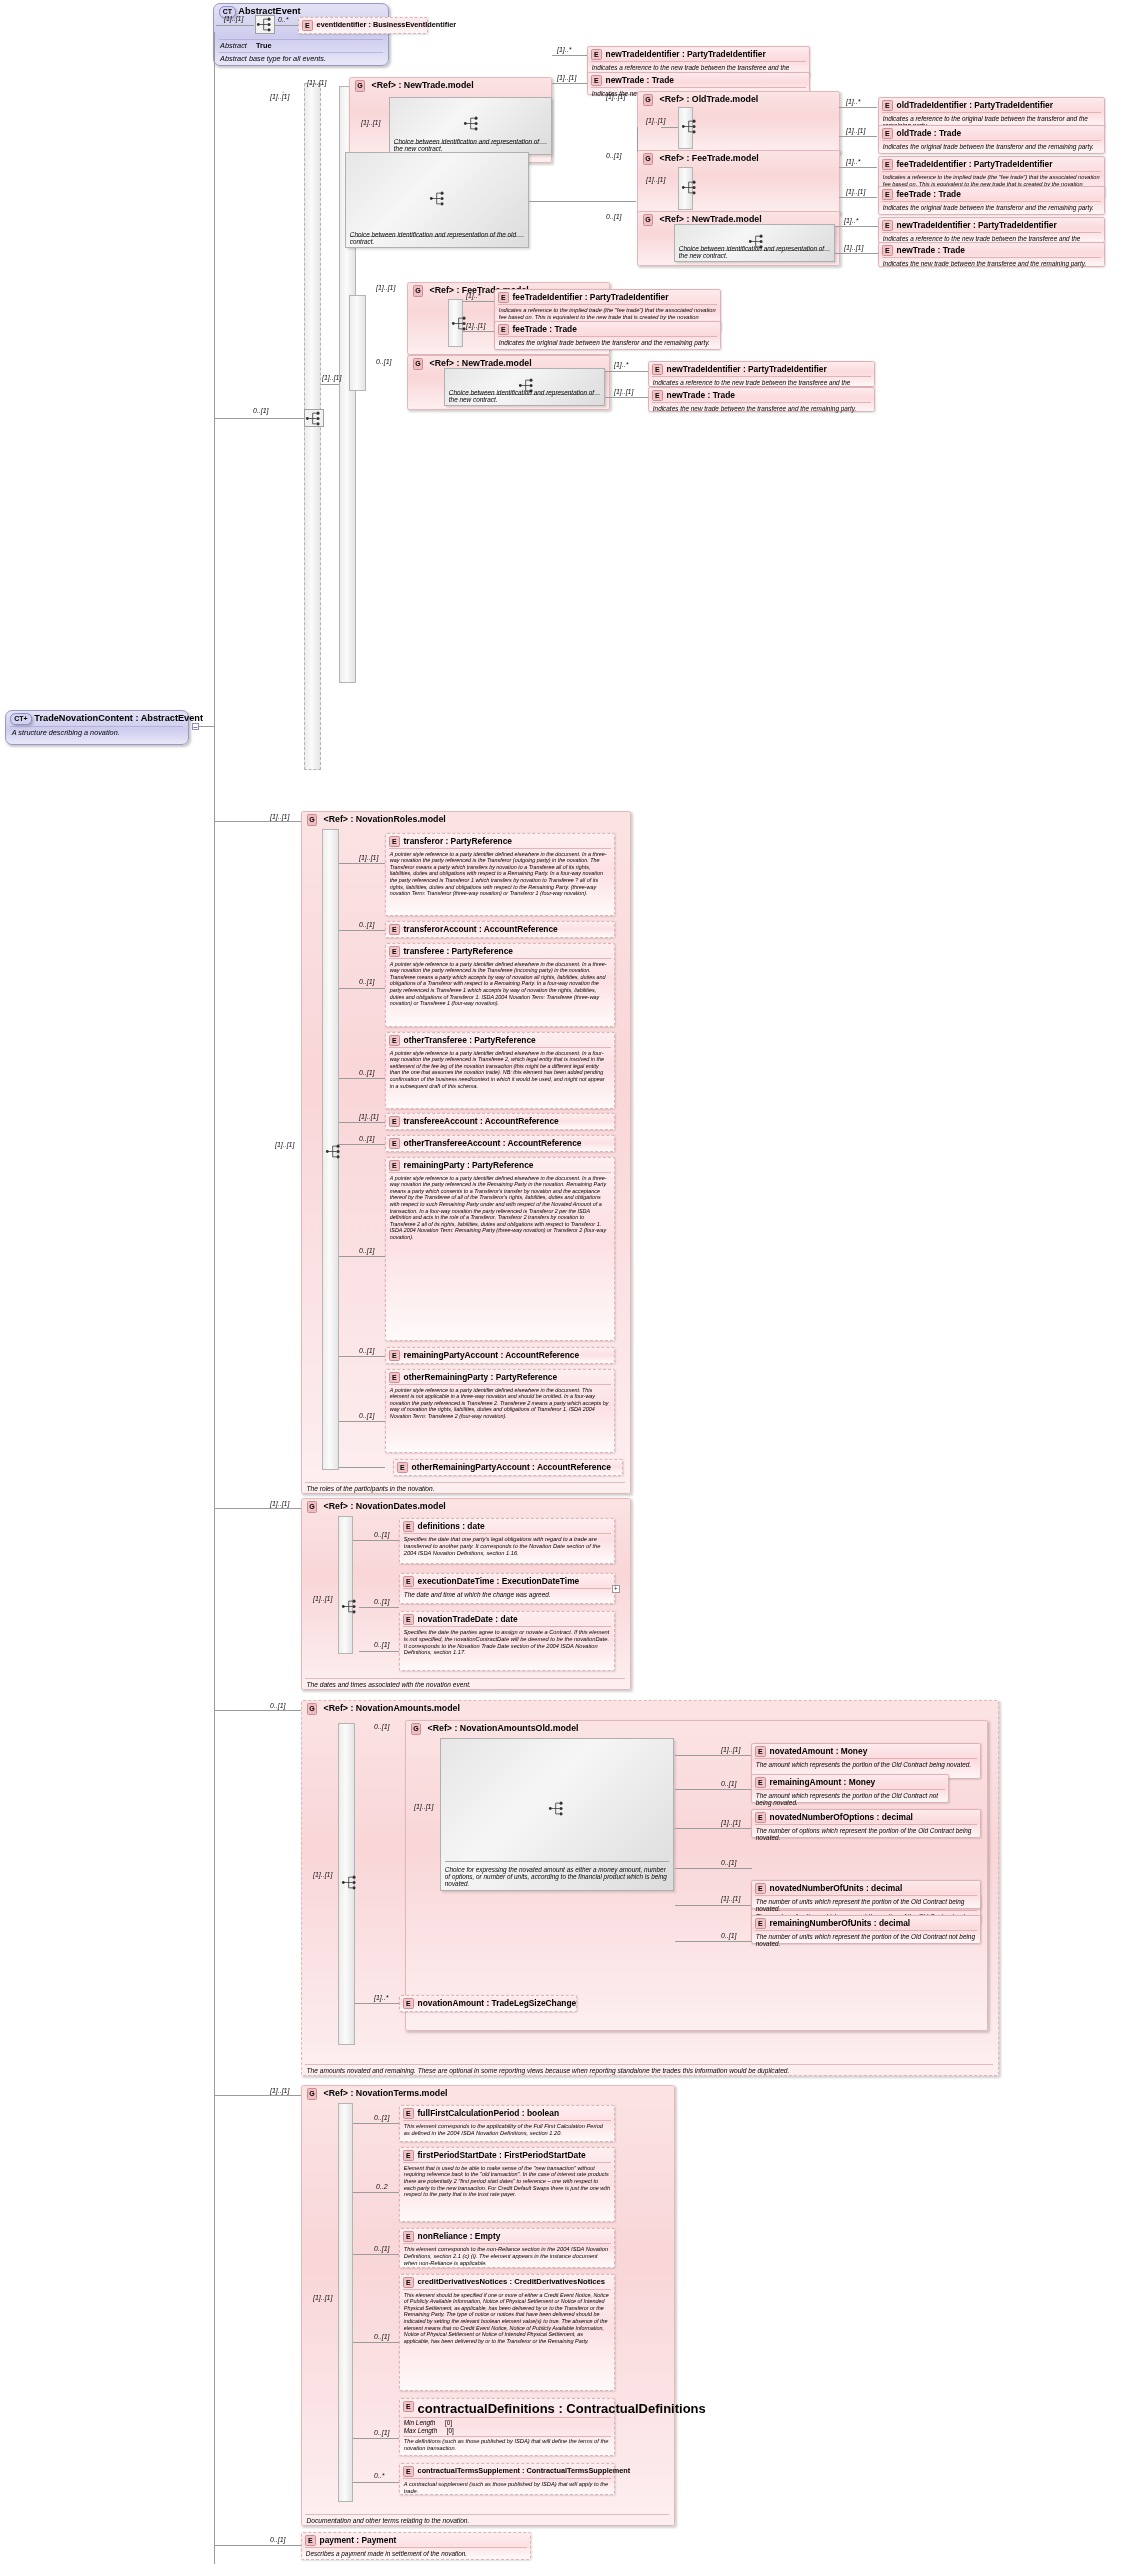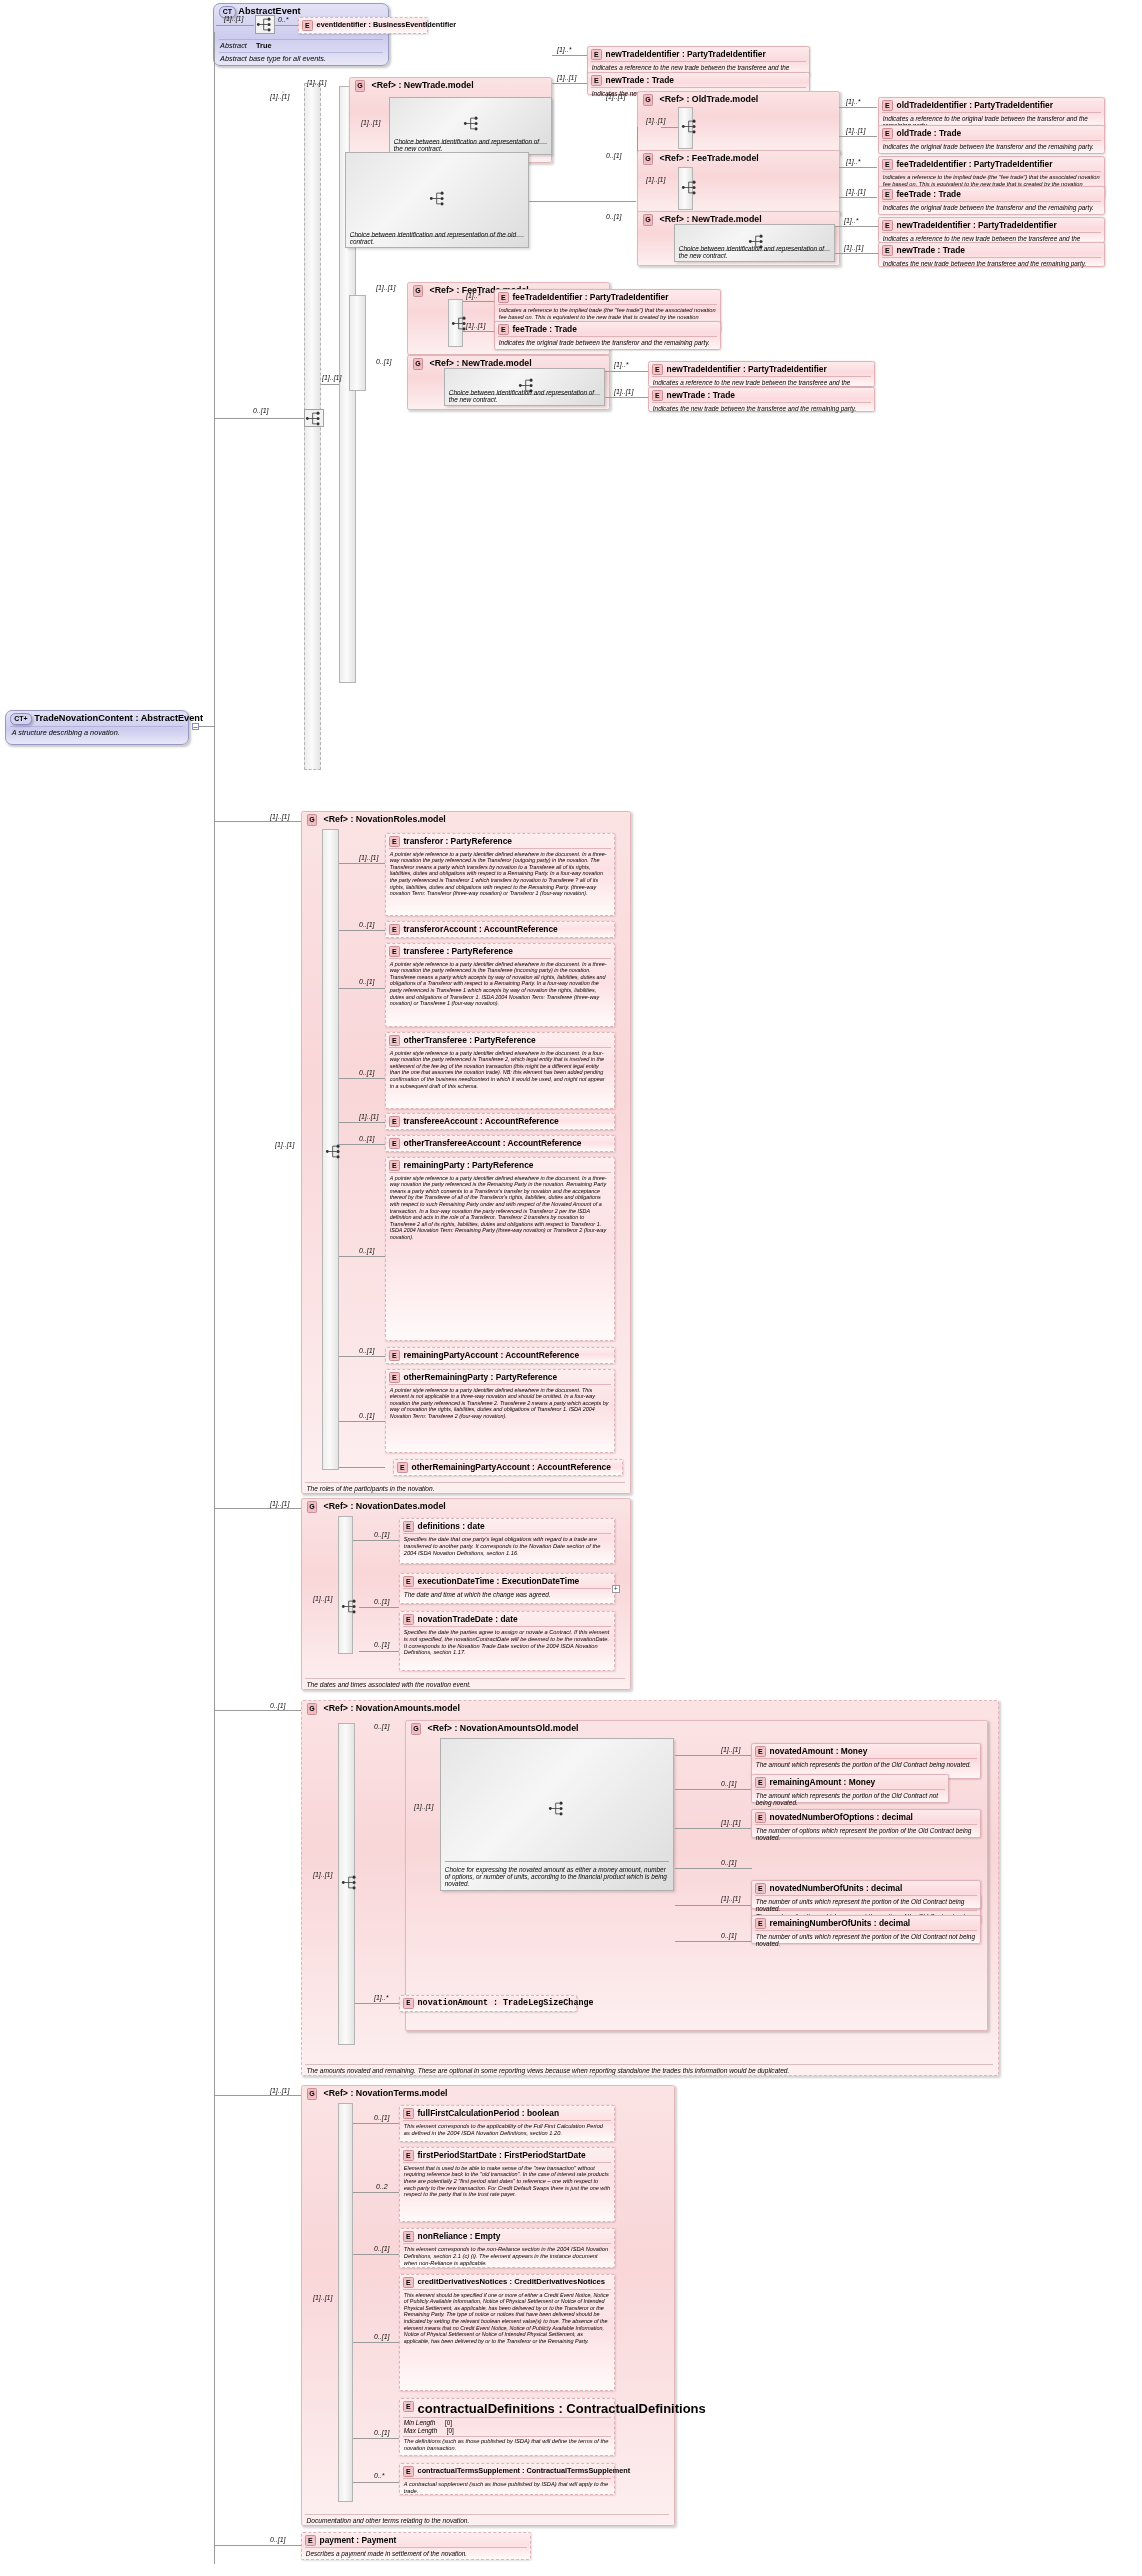--- a/index.html
+++ b/index.html
@@ -763,21 +763,21 @@
     <div class="ehdr">
       <span class="badge">E</span>
       <span>remainingNumberOfUnits : decimal</span>
     </div>
     <div class="eline"></div>
     <div class="edoc">The number of units which represent the portion of the Old Contract not being novated.</div>
   </div>
 
   <div class="occ" style="left:374px; top:1994px;">[1]..*</div>
   <div class="hline" style="left:355px; top:2003px; width:45px;"></div>
-  <div class="node el dashed" style="left:399px; top:1995px; width:178px; height:17px;font-family:Liberation Mono, monospace;">
+  <div class="node el dashed" style="left:399px; top:1995px; width:178px; height:17px;">
     <div class="ehdr">
       <span class="badge">E</span>
       <span>novationAmount : TradeLegSizeChange</span>
     </div>
   </div>
 
   <div class="occ" style="left:270px; top:2087px;">[1]..[1]</div>
   <div class="hline" style="left:214px; top:2095px; width:87px;"></div>
   <div class="node grp" style="left:301px; top:2085px; width:374px; height:441px;">
     <div class="ghdr">

